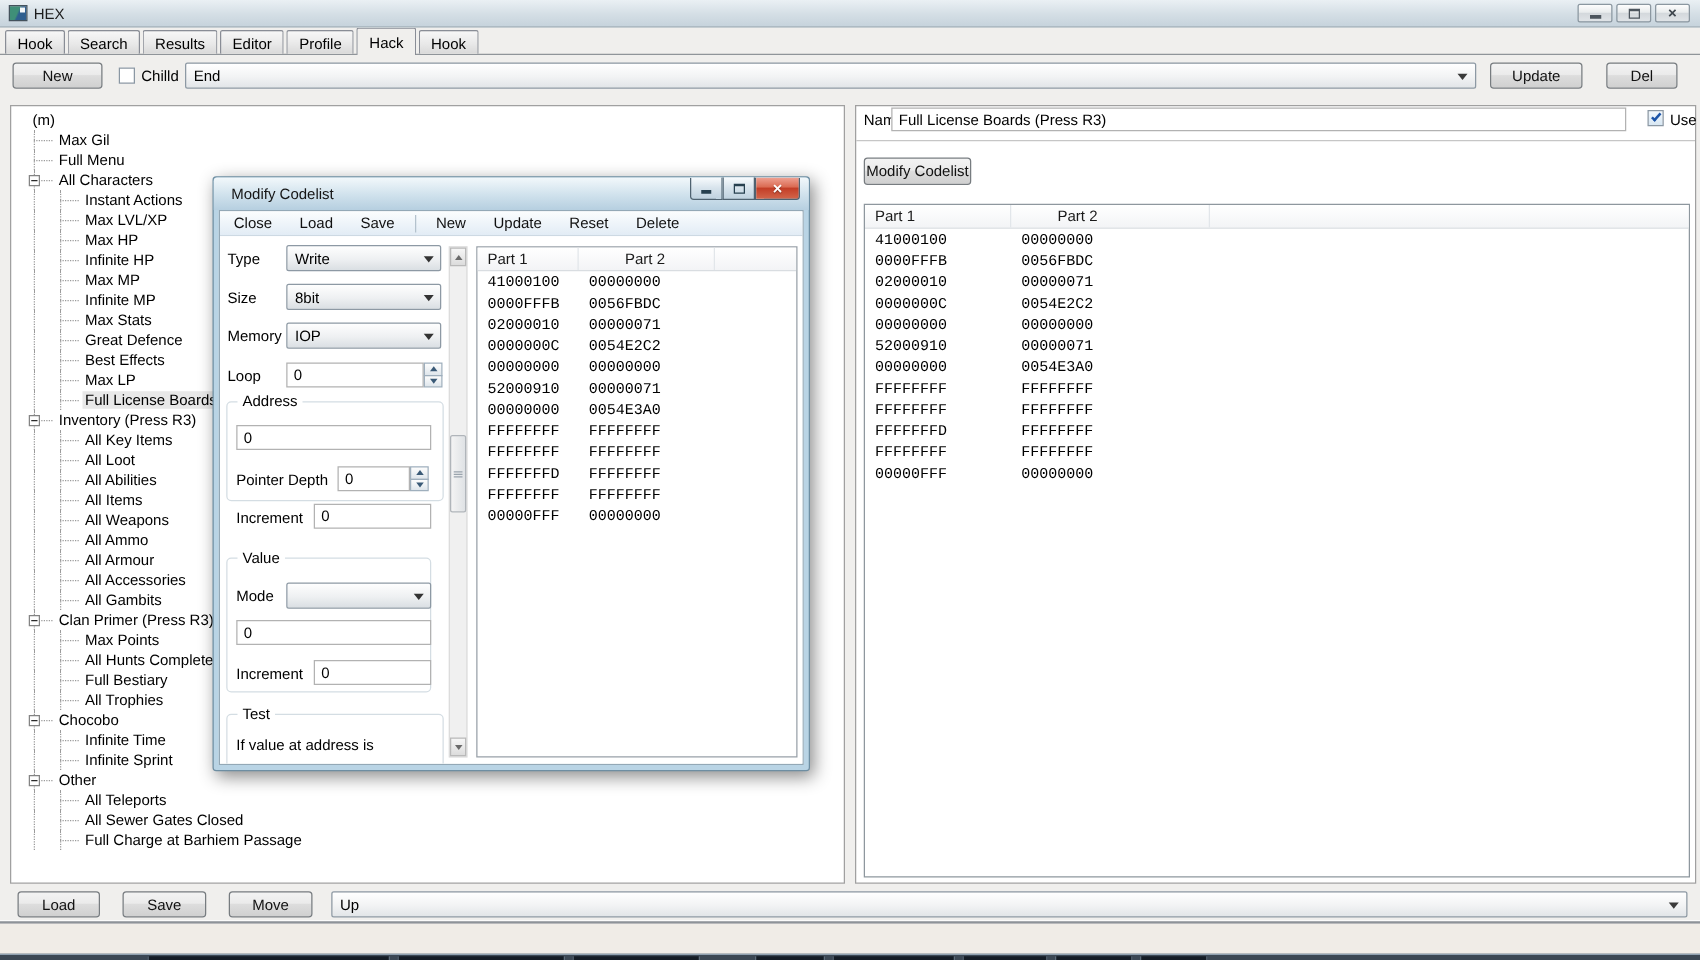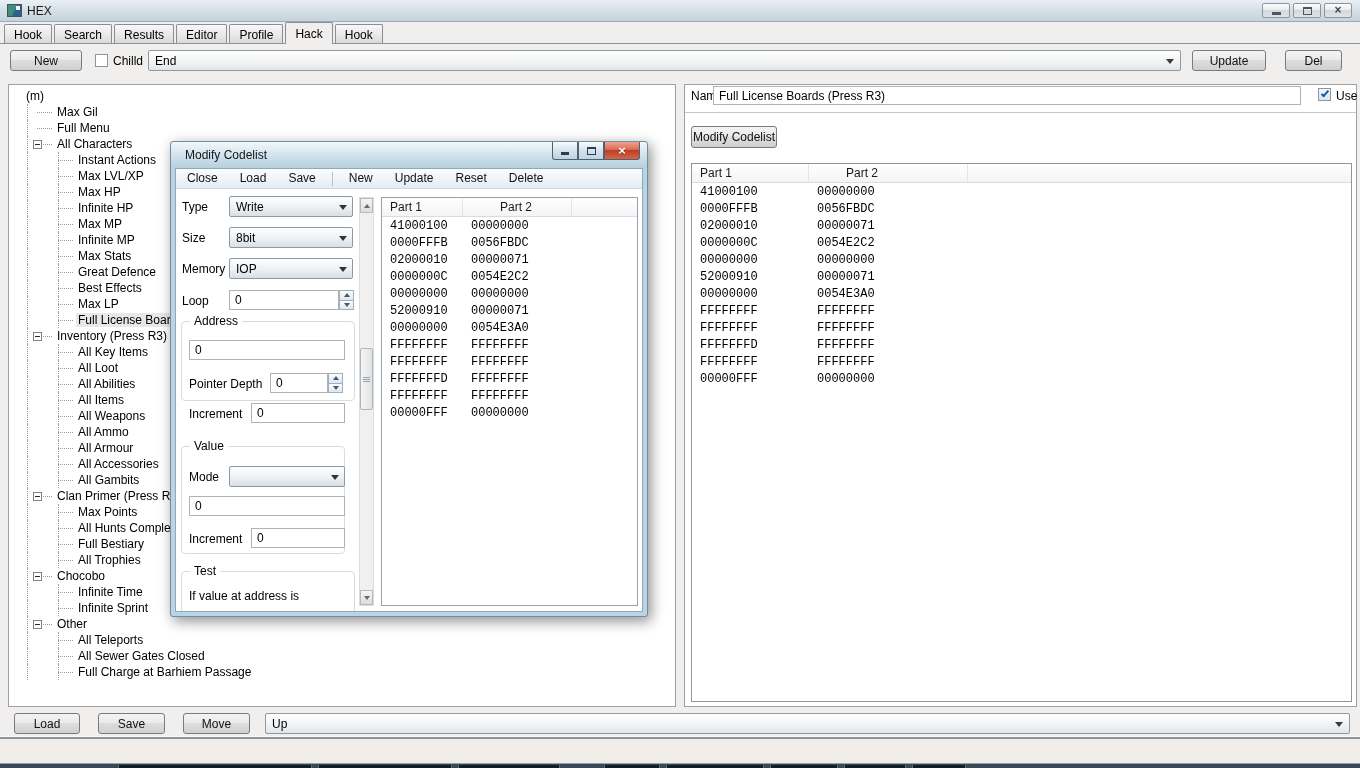--- a/index.html
+++ b/index.html
@@ -48,21 +48,21 @@
     transform:rotate(-48deg);margin-top:-3px;}
   .lbl{position:absolute;white-space:nowrap;}
 
   
   .panel{position:absolute;background:#fff;border:1px solid #a0a0a0;}
   #tree-panel{left:8px;top:84px;width:668px;height:623px;overflow:hidden;}
   #detail-panel{left:684px;top:84px;width:673px;height:623px;}
 
   
   .tree{position:absolute;inset:0;padding-top:3px;overflow:hidden;}
-  .trow{position:relative;height:16px;display:flex;align-items:center;padding-left:24px;white-space:nowrap;}
+  .trow{position:relative;height:16px;display:flex;align-items:center;padding-left:14px;white-space:nowrap;}
   .trow.l0{padding-left:15px;}
   .trow.l1::before{content:'';position:absolute;left:18px;top:0;height:16px;border-left:1px dotted #9b9b9b;}
   .trow.l2::before{content:'';position:absolute;left:18px;top:0;height:16px;border-left:1px dotted #9b9b9b;}
   .tguide{width:21px;align-self:stretch;flex:none;position:relative;}
   .tcell{width:22px;height:16px;flex:none;position:relative;display:flex;align-items:center;}
   .tcell::before{content:'';position:absolute;left:4px;right:3px;top:8px;border-top:1px dotted #9b9b9b;}
   .trow.l2 .tcell::after{content:'';position:absolute;left:4px;top:0;bottom:0;border-left:1px dotted #9b9b9b;}
   .expander{position:relative;z-index:1;width:9px;height:9px;background:#fff;border:1px solid #848484;
     flex:none;display:flex;align-items:center;justify-content:center;}
   .expander::before{content:'';width:5px;height:1px;background:#2a2a2a;}

